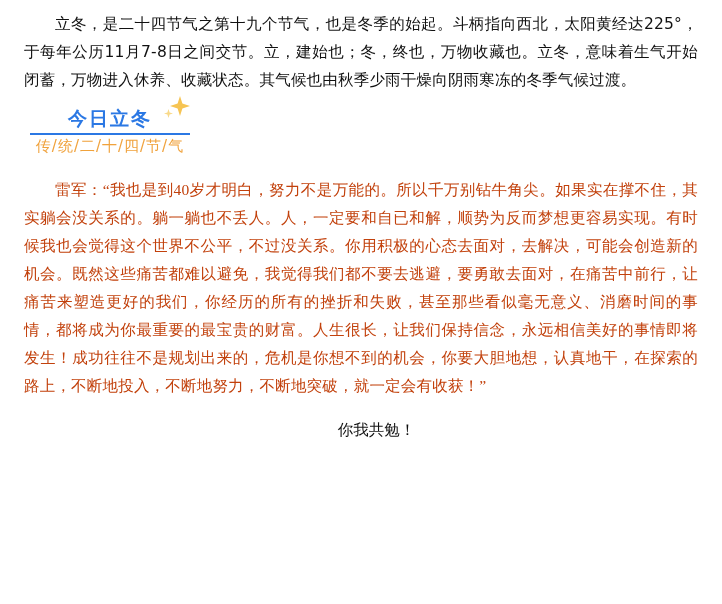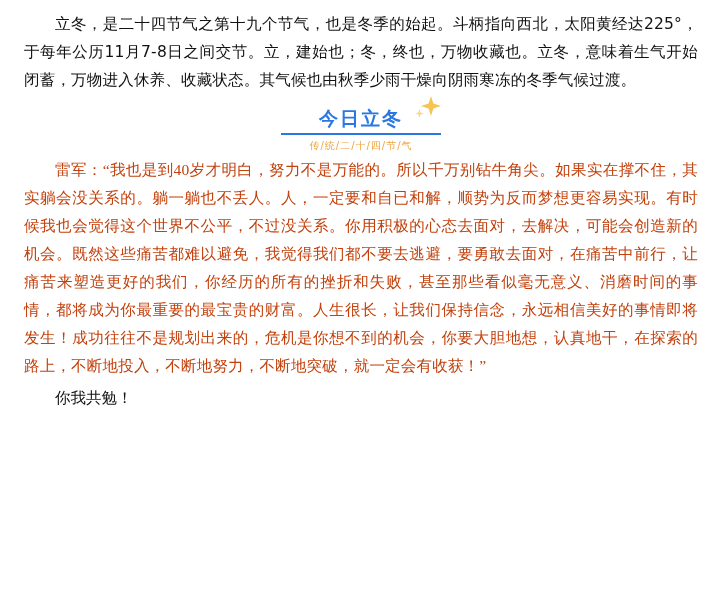--- a/index.html
+++ b/index.html
@@ -30,61 +30,61 @@
     margin: 0 0 4px 0;
     letter-spacing: 0.2px;
     color: #111111;
   }
   .para.blue {
     color: #c2410c;
     font-family: Liberation Serif, serif;
   }
   .figure {
     width: 100%;
-    margin: 8px 0 3px 0;
+    margin: 8px 0 23px 0;
     display: flex;
-    justify-content: center;
   }
   .badge {
     position: relative;
     width: 172px;
     padding-top: 4px;
     text-align: center;
   }
   .badge-title {
     font-size: 19px;
     font-weight: bold;
     color: #2b78e4;
     letter-spacing: 2px;
     line-height: 24px;
   }
   .badge-rule {
     height: 2px;
     background: #2b78e4;
     margin: 3px 6px 4px 6px;
   }
   .badge-sub {
-    font-size: 10px;
+    font-size: 15px;
     color: #f0a23c;
     letter-spacing: 1px;
     line-height: 14px;
   }
   .sparkle {
     position: absolute;
     right: 2px;
     top: -6px;
     width: 30px;
     height: 26px;
   }
   .small-note {
     font-size: 15.5px;
     line-height: 28px;
     text-indent: 2em;
-    margin: 0;
+    margin: 16px;
     color: #111111;
+    text-align: center;
   }
 </style>
 </head>
 <body>
 
 <div class="page">
 
   <p class="para">立冬，是二十四节气之第十九个节气，也是冬季的始起。斗柄指向西北，太阳黄经达225°，于每年公历11月7-8日之间交节。立，建始也；冬，终也，万物收藏也。立冬，意味着生气开始闭蓄，万物进入休养、收藏状态。其气候也由秋季少雨干燥向阴雨寒冻的冬季气候过渡。</p>
 
 

